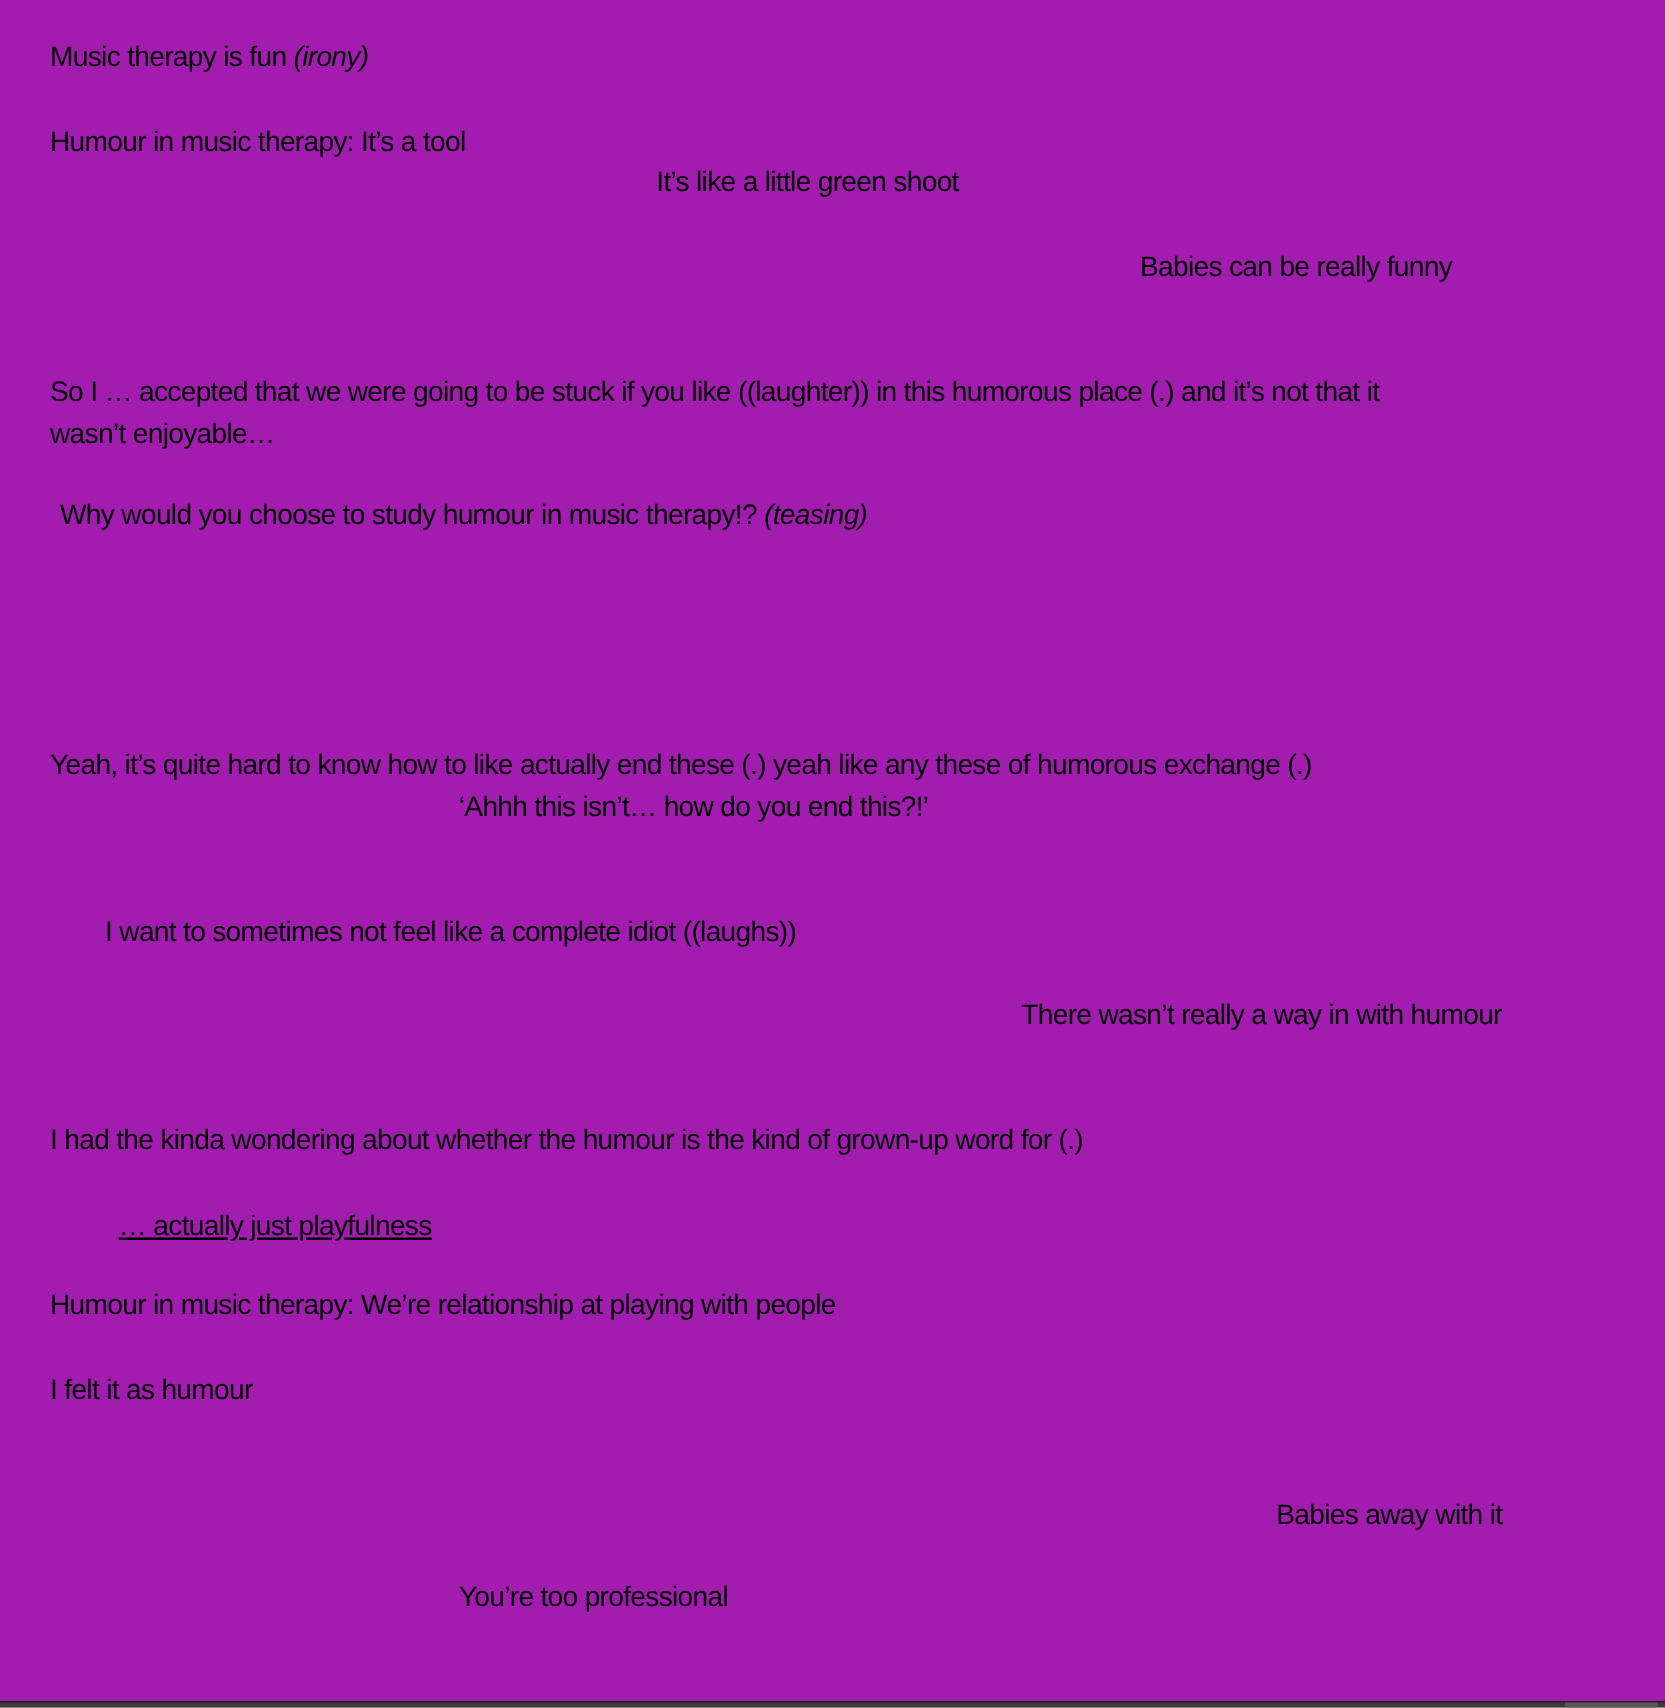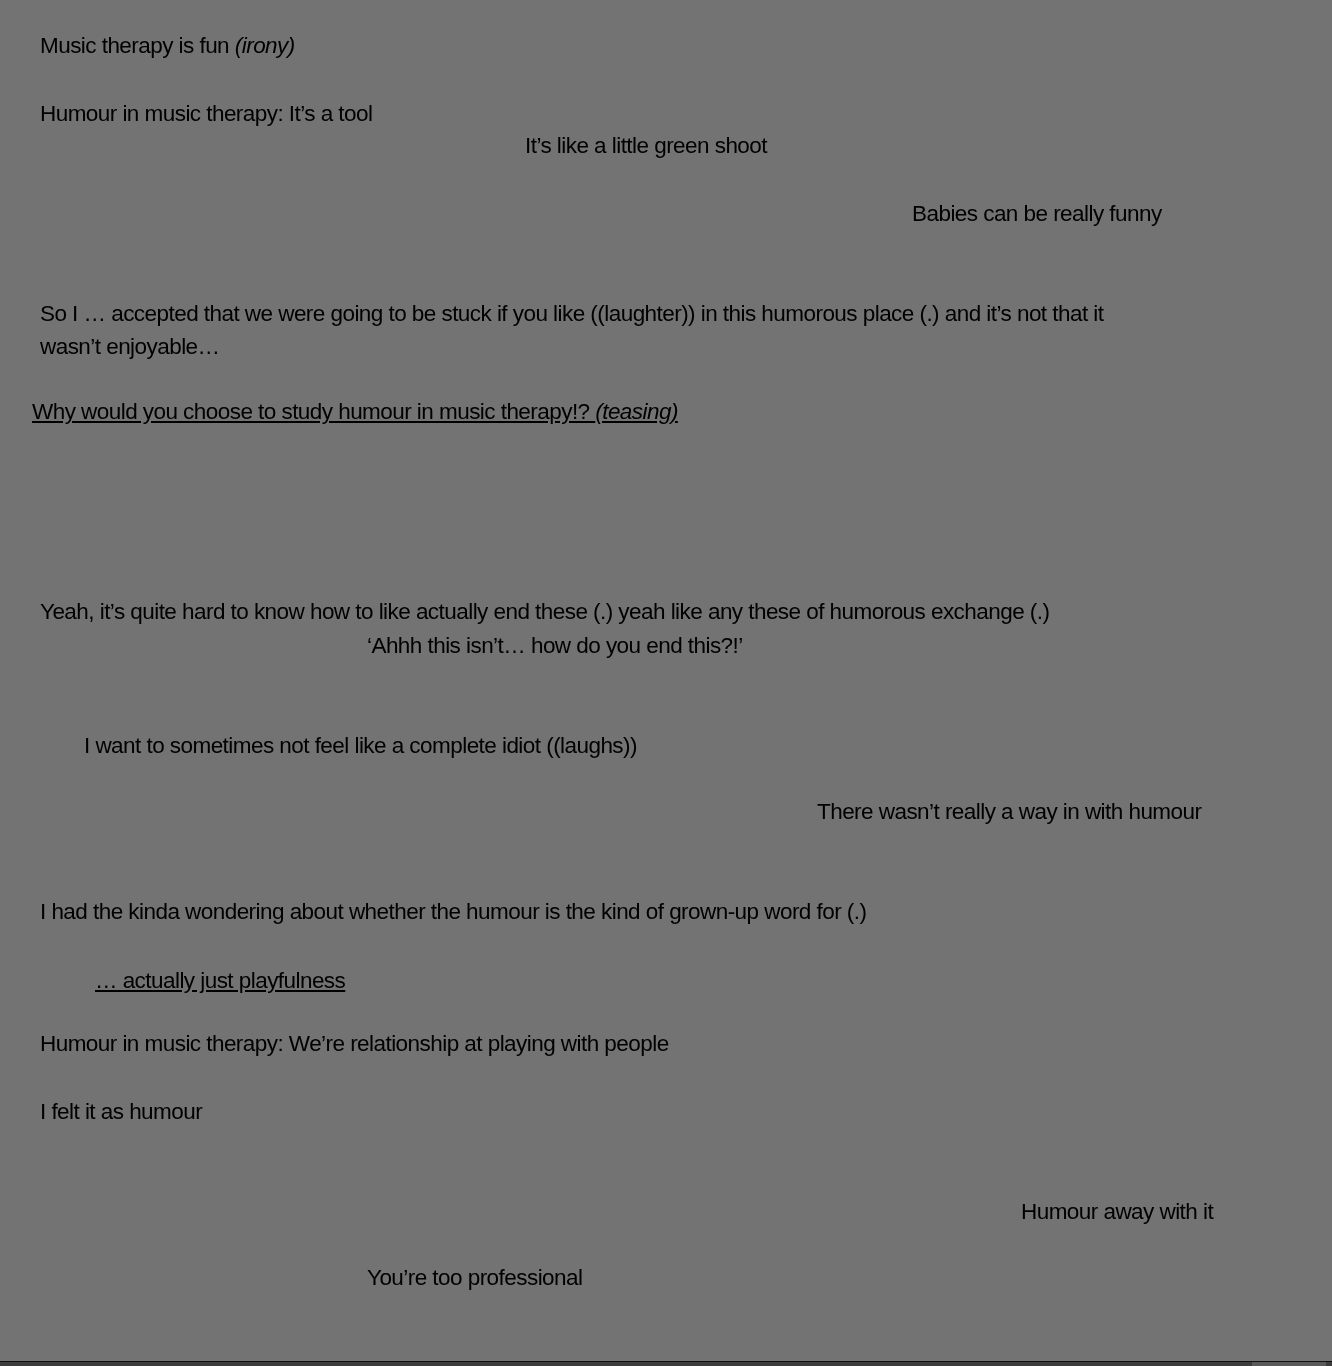--- a/index.html
+++ b/index.html
@@ -13,21 +13,21 @@
       position: relative;
       overflow: hidden;
       font-family: "Liberation Sans", sans-serif;
       color: #000000;
     }
     .page {
       position: absolute;
       left: 0; top: 0;
       width: 1332px;
       height: 1361px;
-      background: #737373;
+      background: #a21caf;
     }
     .line {
       position: absolute;
       font-size: 22.5px;
       line-height: 34px;
       white-space: nowrap;
       letter-spacing: -0.55px;
       word-spacing: 0px;
     }
     .line em {
@@ -62,41 +62,41 @@
   <div class="line" style="left:40px; top:97px;text-align:center;">Humour in music therapy: It’s a tool</div>
 
   <div class="line" style="left:525px; top:129px;">It’s like a little green shoot</div>
 
   <div class="line" style="left:912px; top:197px;">Babies can be really funny</div>
 
   <div class="line" style="left:40px; top:297px;">So I … accepted that we were going to be stuck if you like ((laughter)) in this humorous place (.) and it’s not that it</div>
 
   <div class="line" style="left:40px; top:330px;">wasn’t enjoyable…</div>
 
-  <div class="line" style="left:32px; top:395px;text-decoration:underline;"><span>Why would you choose to study humour in music therapy!? </span><em>(teasing)</em></div>
+  <div class="line" style="left:48px; top:395px;"><span>Why would you choose to study humour in music therapy!? </span><em>(teasing)</em></div>
 
 
   <div class="line" style="left:40px; top:595px;">Yeah, it’s quite hard to know how to like actually end these (.) yeah like any these of humorous exchange (.)</div>
 
   <div class="line" style="left:367px; top:629px;">‘Ahhh this isn’t… how do you end this?!’</div>
 
   <div class="line" style="left:40px; top:729px;margin-left:44px;">I want to sometimes not feel like a complete idiot ((laughs))</div>
 
   <div class="line" style="left:817px; top:795px;">There wasn’t really a way in with humour</div>
 
   <div class="line" style="left:40px; top:895px;">I had the kinda wondering about whether the humour is the kind of grown-up word for (.)</div>
 
   <div class="line" style="left:95px; top:964px;text-decoration:underline;">… actually just playfulness</div>
 
   <div class="line" style="left:40px; top:1027px;">Humour in music therapy: We’re relationship at playing with people</div>
 
   <div class="line" style="left:40px; top:1095px;">I felt it as humour</div>
 
 
-  <div class="line" style="left:1021px; top:1195px;">Humour away with it</div>
+  <div class="line" style="left:1021px; top:1195px;">Babies away with it</div>
 
   <div class="line" style="left:367px; top:1261px;">You’re too professional</div>
 
 </div>
 
 <div class="bottom-bar">
   <div class="bottom-bar-thumb"></div>
 </div>
 
 </body></html>

